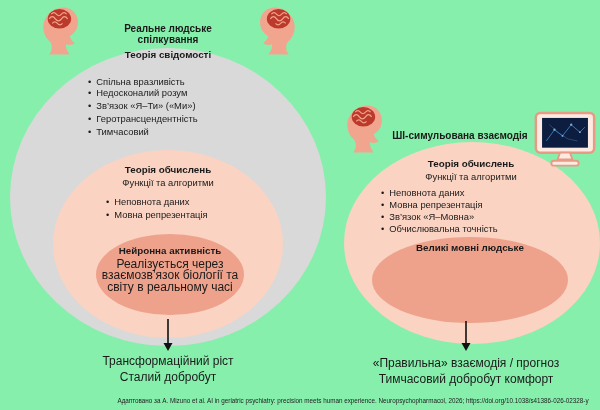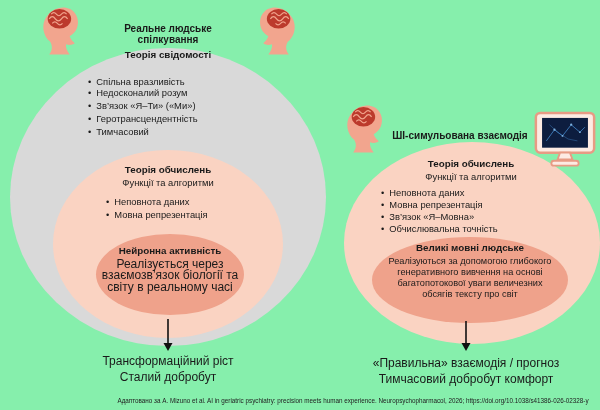--- a/index.html
+++ b/index.html
@@ -137,21 +137,20 @@
       </div>
     <div class="bullet" style="height:12px;">
         <span>Зв’язок «Я–Мовна»</span>
       </div>
     <div class="bullet" style="height:12px;">
         <span>Обчислювальна точність</span>
       </div>
   </div>
 
   <div class="abs t-sec ctr" style="left:390px;top:242px;width:160px;">Великі мовні людське</div>
-  <div class="abs t-body ctr inner-text" style="left:382px;top:256px;width:176px;line-height:11px;font-size:9.2px;">Реалізуються за допомогою глибокого генеративного вивчення на основі багатопотокової уваги величезних обсягів тексту про світ</div>
 
   <div class="abs" style="left:460px;top:321px;">
     <svg width="12" height="30" viewBox="0 0 12 30">
       <line x1="6" y1="0" x2="6" y2="23" stroke="#111" stroke-width="1.6"></line>
       <polygon points="1.5,22 10.5,22 6,30" fill="#111"></polygon>
     </svg>
   </div>
   <div class="abs outcome ctr" style="left:366px;top:356px;width:200px;">«Правильна» взаємодія / прогноз</div>
   <div class="abs outcome ctr" style="left:366px;top:372px;width:200px;">Тимчасовий добробут комфорт</div>
 

